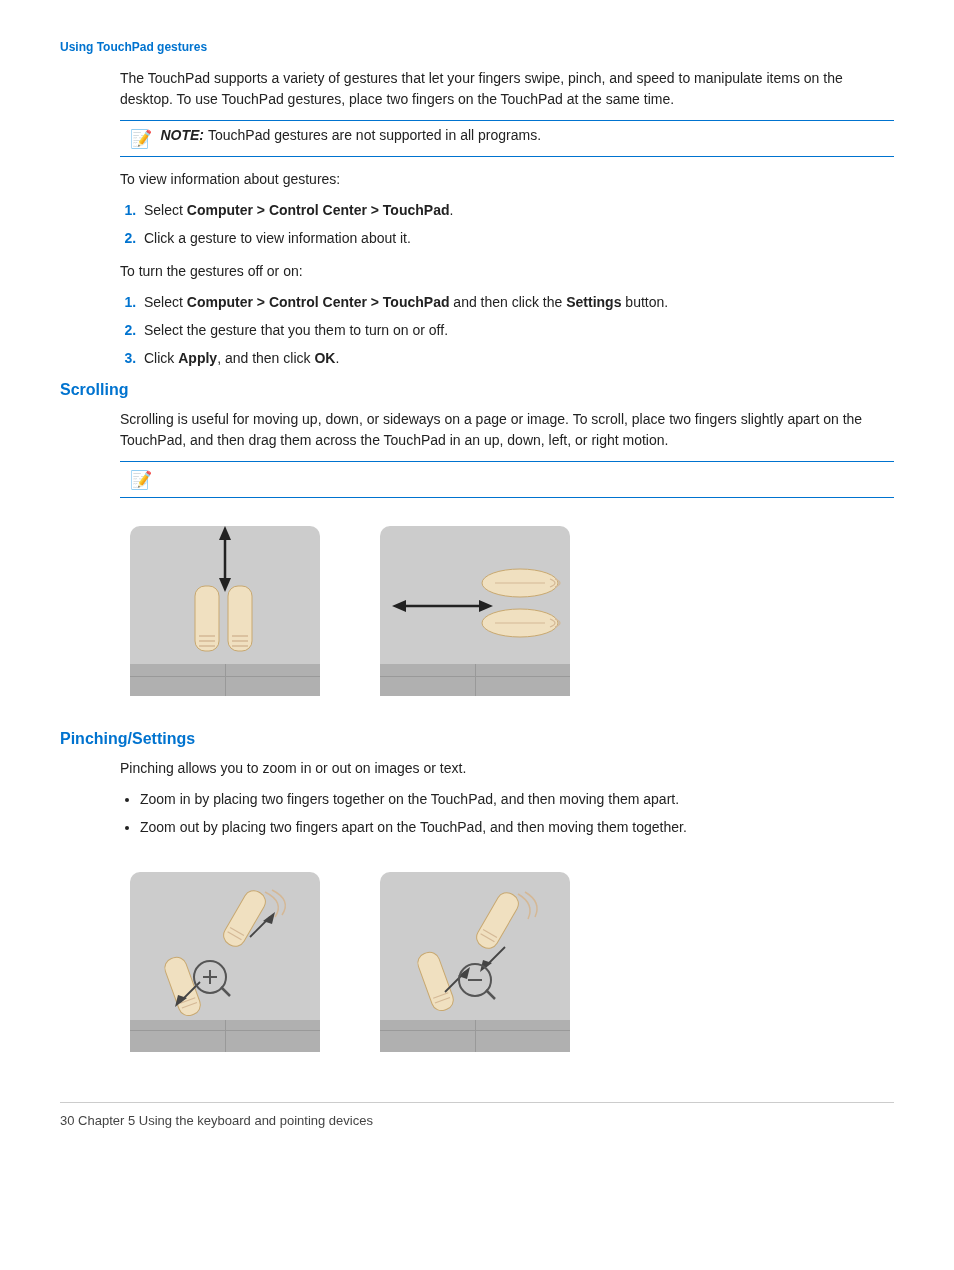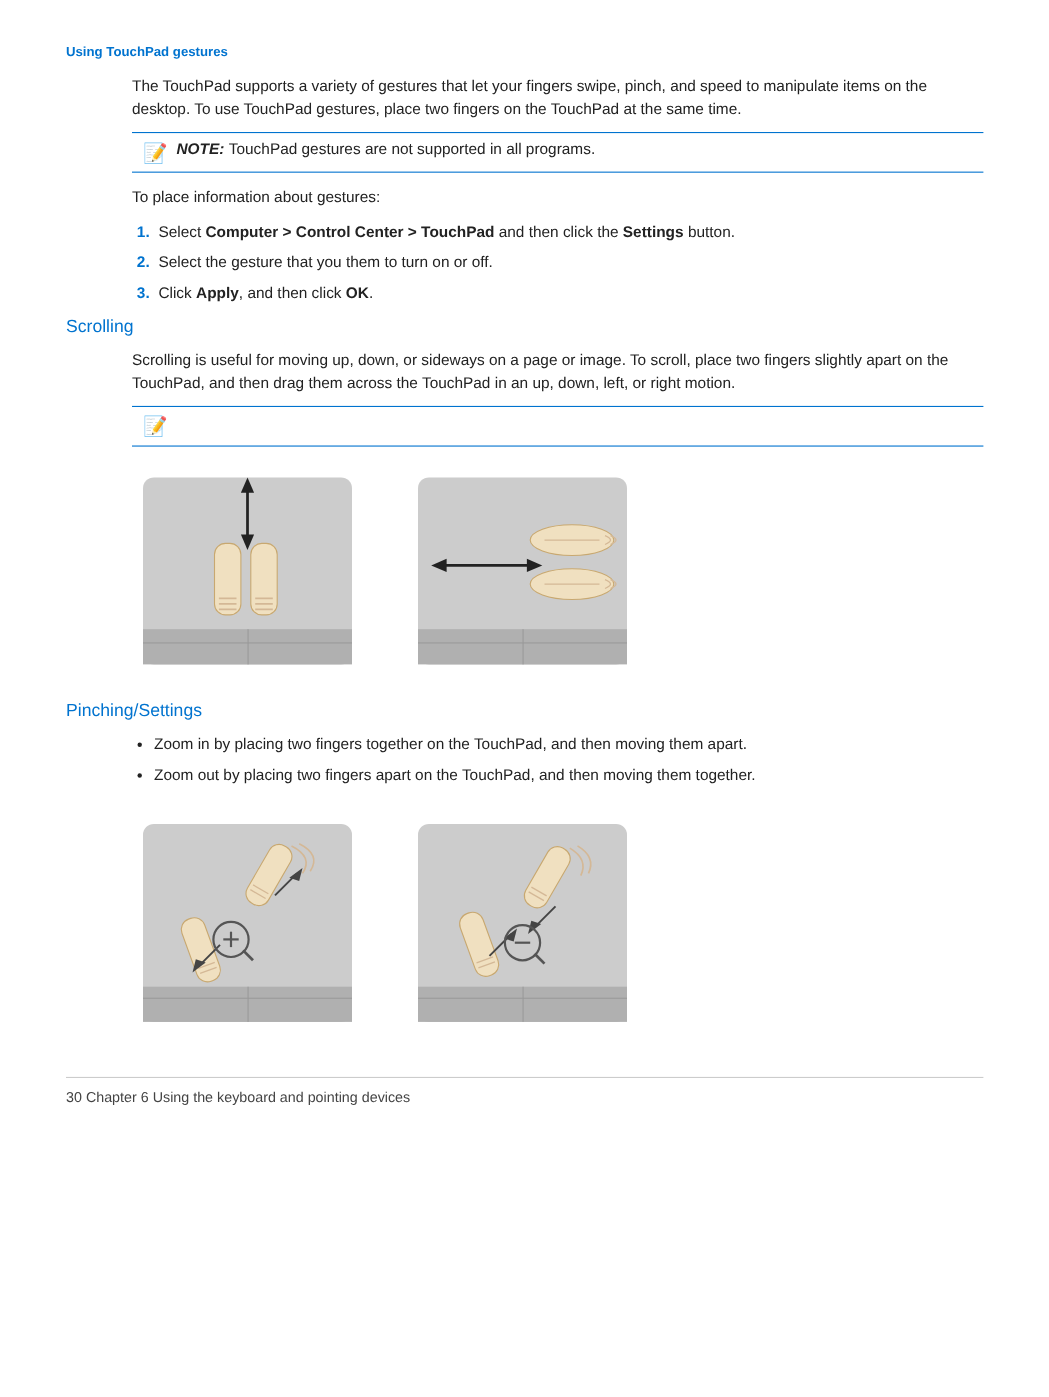--- a/index.html
+++ b/index.html
@@ -14,21 +14,21 @@
     }
     h1.section-title {
       color: #0073cf;
       font-size: 12px;
       font-weight: bold;
       margin-bottom: 14px;
     }
     h2.subsection-title {
       color: #0073cf;
       font-size: 16px;
-      font-weight: normal;
+      font-weight: bold;
       margin-bottom: 10px;
     }
     .content-indent {
       margin-left: 60px;
     }
     p {
       margin-bottom: 10px;
       line-height: 1.5;
     }
     .note-box {
@@ -108,23 +108,28 @@
 <div class="content-indent">
   <p>The TouchPad supports a variety of gestures that let your fingers swipe, pinch, and speed to manipulate items on the desktop. To use TouchPad gestures, place two fingers on the TouchPad at the same time.</p>
 
   <div class="note-box">
     <span class="note-icon">📝</span>
     <span>
       <span class="note-label">NOTE:</span><span>TouchPad gestures are not supported in all programs.</span>
     </span>
   </div>
 
-  <p>To place information about gestures:</p>
-
-
+  <p>To view information about gestures:</p>
+
+  <ol class="steps">
+    <li>Select <strong>Computer &gt; Control Center &gt; TouchPad</strong>.</li>
+    <li>Click a gesture to view information about it.</li>
+  </ol>
+
+  <p>To turn the gestures off or on:</p>
 
   <ol class="steps">
     <li>Select <strong>Computer &gt; Control Center &gt; TouchPad</strong> and then click the <strong>Settings</strong> button.</li>
     <li>Select the gesture that you them to turn on or off.</li>
     <li>Click <strong>Apply</strong>, and then click <strong>OK</strong>.</li>
   </ol>
 </div>
 
 <h2 class="subsection-title">Scrolling</h2>
 
@@ -196,20 +201,21 @@
         <polygon points="22,90 36,84 36,96" fill="#222"></polygon>
         <polygon points="123,90 109,84 109,96" fill="#222"></polygon>
       </svg>
     </div>
   </div>
 </div>
 
 <h2 class="subsection-title">Pinching/Settings</h2>
 
 <div class="content-indent">
+  <p>Pinching allows you to zoom in or out on images or text.</p>
 
   <ul class="bullets">
     <li>Zoom in by placing two fingers together on the TouchPad, and then moving them apart.</li>
     <li>Zoom out by placing two fingers apart on the TouchPad, and then moving them together.</li>
   </ul>
 
   <div class="images-row">
 
     <div>
       <svg class="svg-pinch" viewBox="0 0 210 200" xmlns="http://www.w3.org/2000/svg">
@@ -278,14 +284,14 @@
 
         <circle cx="105" cy="118" r="16" fill="none" stroke="#555" stroke-width="2"></circle>
         <line x1="98" y1="118" x2="112" y2="118" stroke="#555" stroke-width="2"></line>
         <line x1="116" y1="128" x2="125" y2="137" stroke="#555" stroke-width="2.5"></line>
       </svg>
     </div>
   </div>
 </div>
 
 <div class="footer-bar">
-  <span>30    Chapter 6   Using the keyboard and pointing devices</span>
+  <span>30    Chapter 5   Using the keyboard and pointing devices</span>
 </div>
 
 </body></html>

